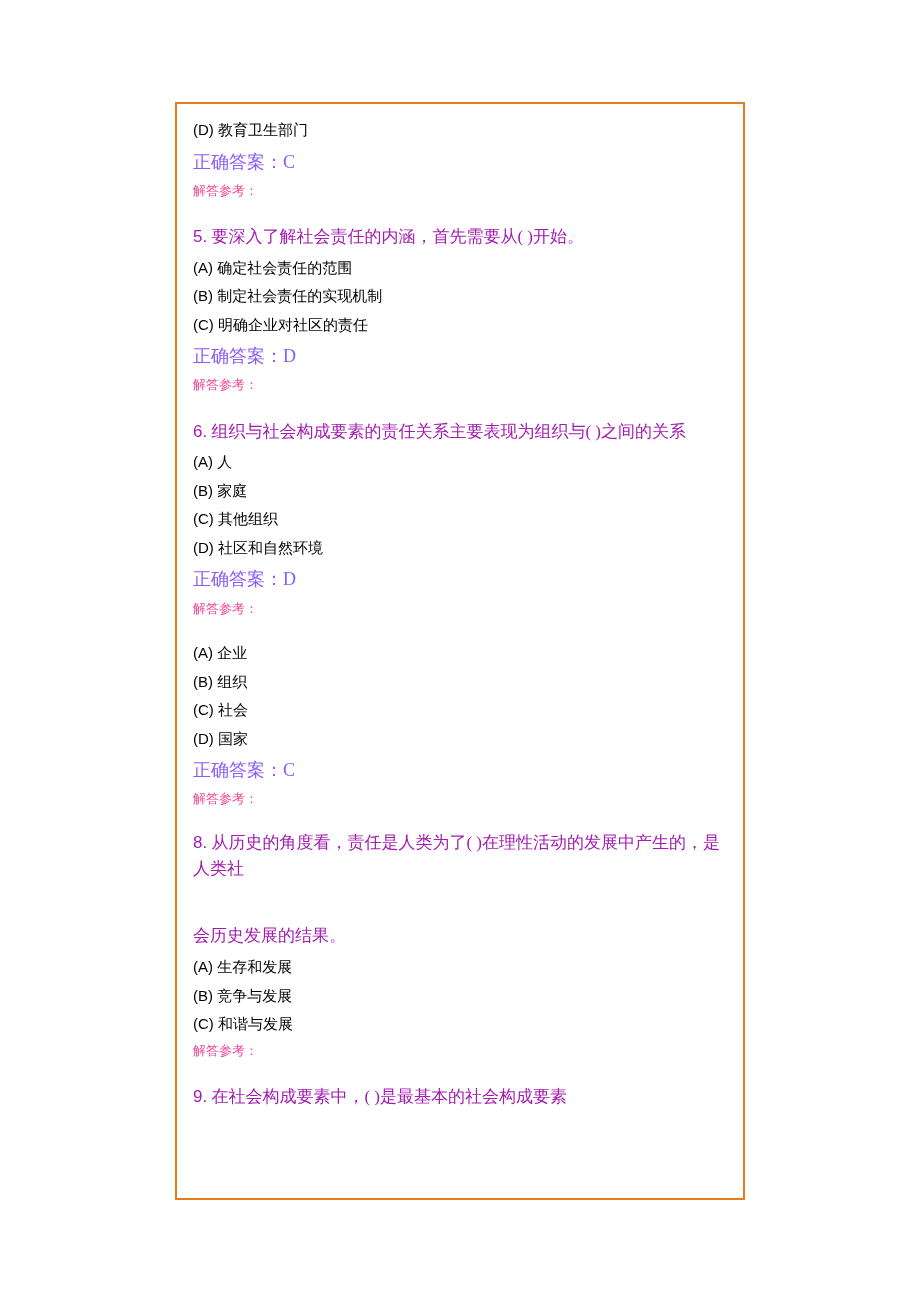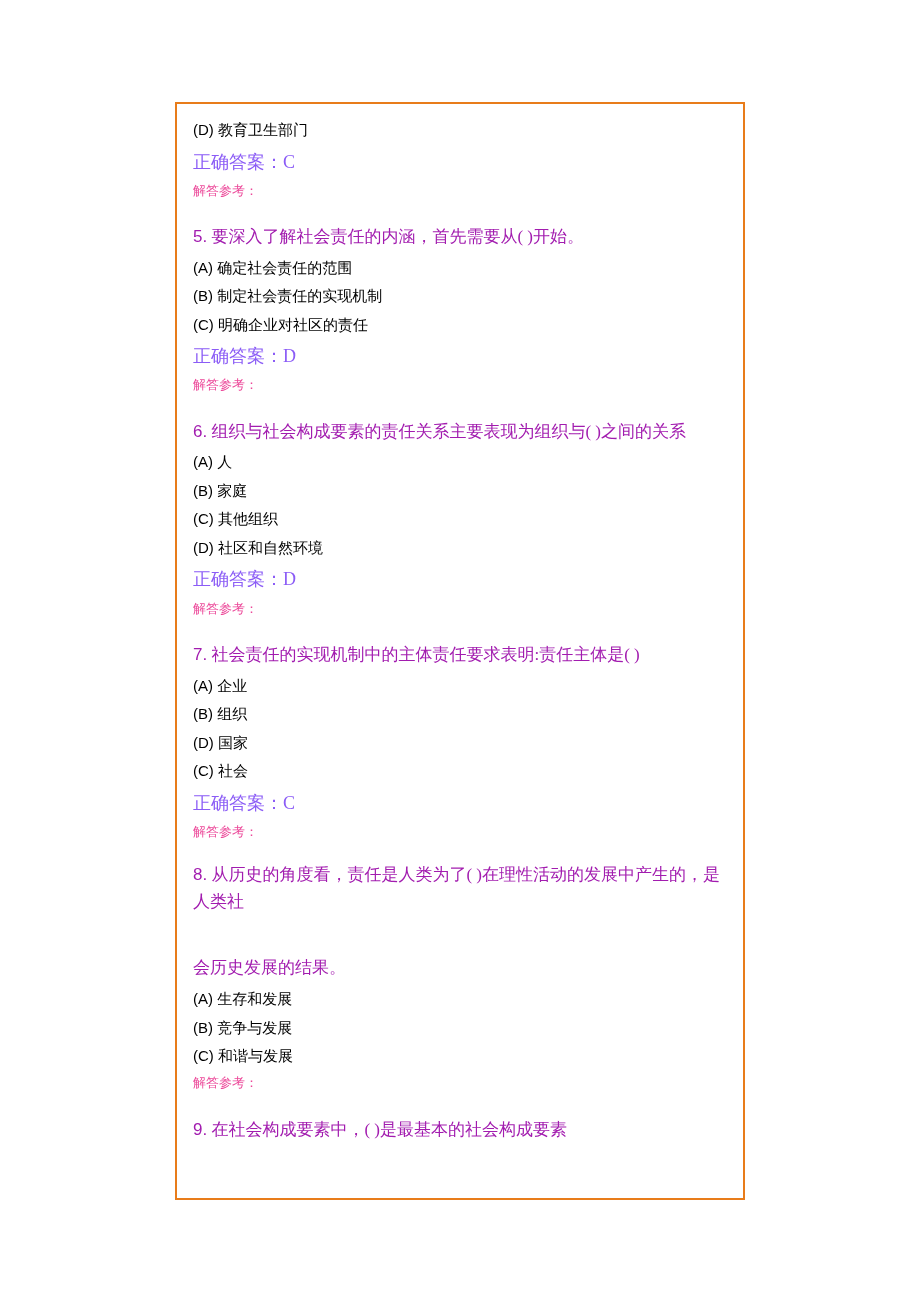--- a/index.html
+++ b/index.html
@@ -105,34 +105,31 @@
     </div>
     <div class="answer-line">
       <span>正确答案：</span><span>D</span>
     </div>
     <div class="ref-line">
       <span>解答参考：</span>
     </div>
 
     <div class="block-spacer"></div>
 
-    <div class="question-title">
-      <span class="letter">7.</span><span> 社会责任的实现机制中的主体责任要求表明:责任主体是(  )</span>
-    </div>
     <div class="option-line">
       <span class="letter">(A)</span><span> 企业</span>
     </div>
     <div class="option-line">
       <span class="letter">(B)</span><span> 组织</span>
     </div>
     <div class="option-line">
-      <span class="letter">(D)</span><span> 国家</span>
+      <span class="letter">(C)</span><span> 社会</span>
     </div>
     <div class="option-line">
-      <span class="letter">(C)</span><span> 社会</span>
+      <span class="letter">(D)</span><span> 国家</span>
     </div>
     <div class="answer-line">
       <span>正确答案：</span><span>C</span>
     </div>
     <div class="ref-line">
       <span>解答参考：</span>
     </div>
 
     <div class="block-spacer"></div>
 

